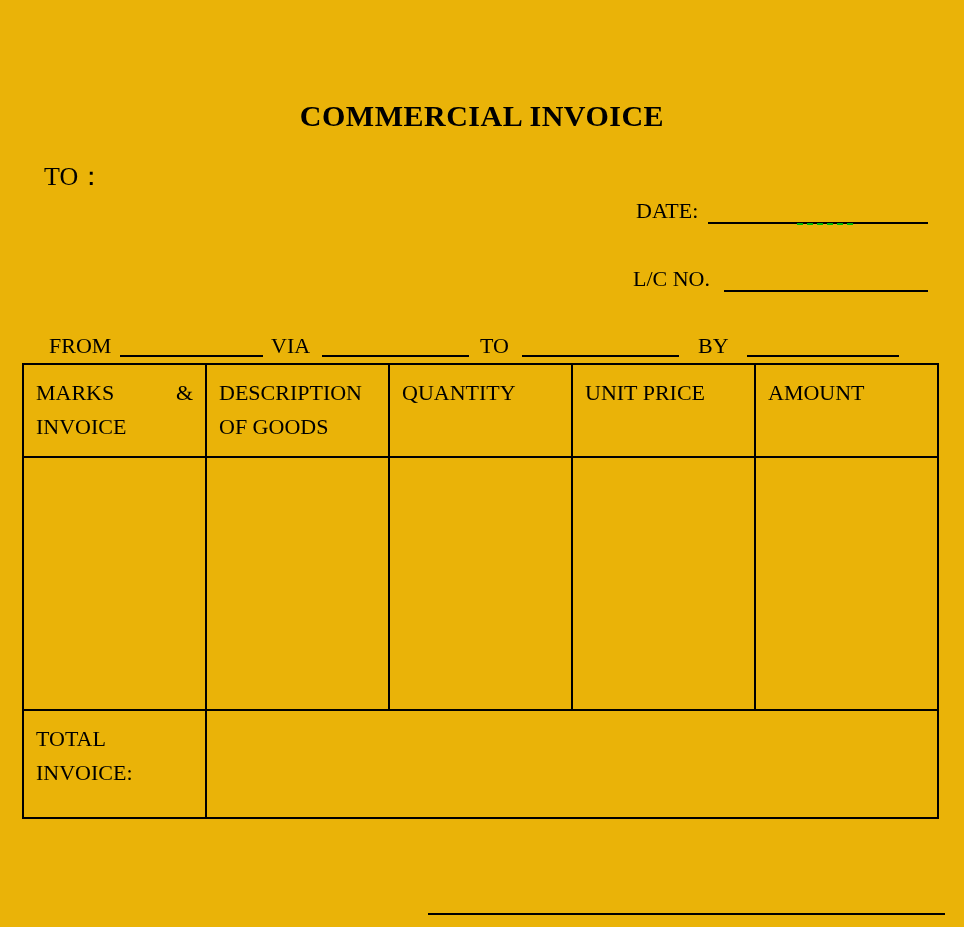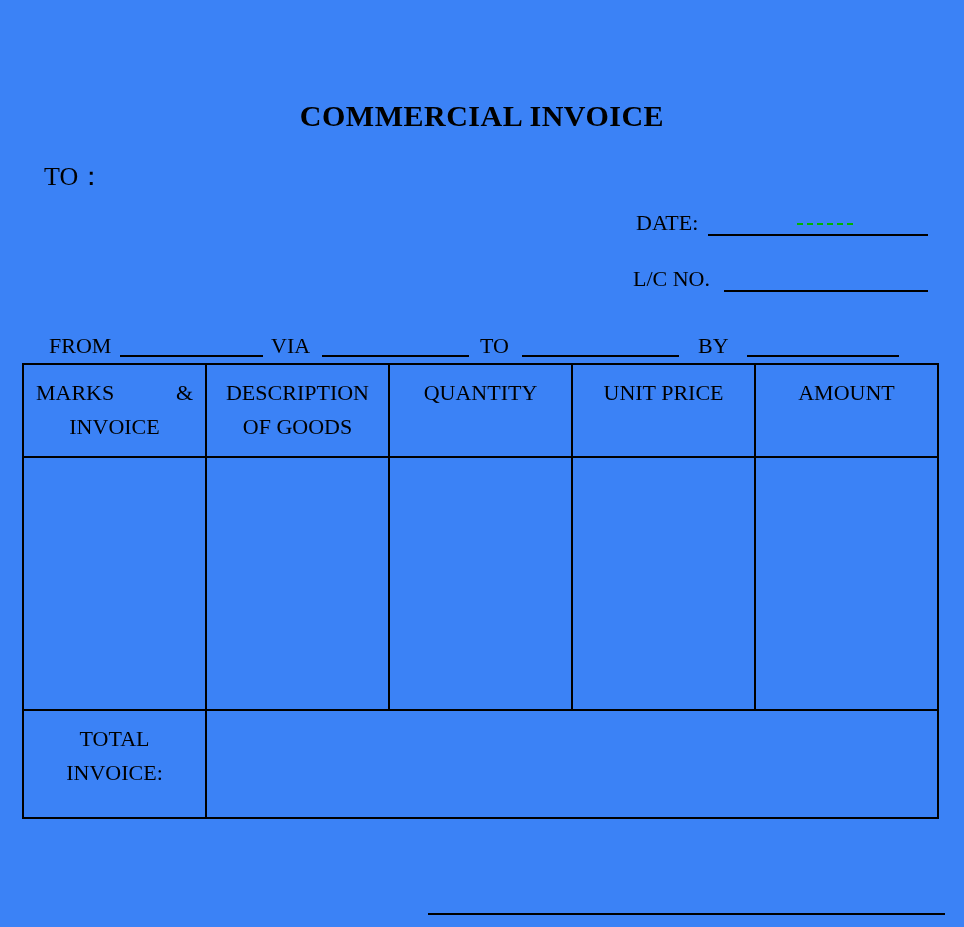--- a/index.html
+++ b/index.html
@@ -4,21 +4,21 @@
 <style>
   html, body {
     margin: 0;
     padding: 0;
     background: #ffffff;
   }
   .page {
     position: relative;
     width: 964px;
     height: 927px;
-    background: #3b82f6;
+    background: #eab308;
     font-family: "Liberation Serif", "DejaVu Serif", serif;
     color: #000000;
     overflow: hidden;
   }
 
   
   .title {
     position: absolute;
     top: 99px;
     left: 0;
@@ -50,21 +50,21 @@
     line-height: 28px;
     white-space: nowrap;
   }
   .hfield .flabel { flex: 0 0 auto; }
   .hfield .fline {
     flex: 1 1 auto;
     border-bottom: 2px solid #000;
     margin-bottom: 1px;
   }
   .hfield-0 { top: 163px; left: 627px; }
-  .hfield-1 { top: 209px; left: 636px; }
+  .hfield-1 { top: 197px; left: 636px; }
   .hfield-2 { top: 231px; left: 628px; }
   .hfield-3 { top: 265px; left: 633px; }
   .hfield-0 .fline { margin-left: 0; }
   .hfield-1 .fline { margin-left: 10px; }
   .hfield-2 .fline { margin-left: 14px; }
   .hfield-3 .fline { margin-left: 14px; }
 
   
   .grammar-mark {
     position: absolute;
@@ -110,21 +110,20 @@
     border-collapse: collapse;
     table-layout: fixed;
     font-size: 22px;
   }
   table.goods col { width: 20%; }
   table.goods td {
     border: 2px solid #000;
     vertical-align: top;
     padding: 11px 12px 12px 12px;
     line-height: 34px;
-    text-align: center;
   }
   tr.header-row td { height: 84px; box-sizing: border-box; }
   tr.body-row td   { height: 253px; box-sizing: border-box; }
   tr.total-row td  { height: 108px; box-sizing: border-box; }
   .justify-line {
     display: flex;
     justify-content: space-between;
   }
 
   

